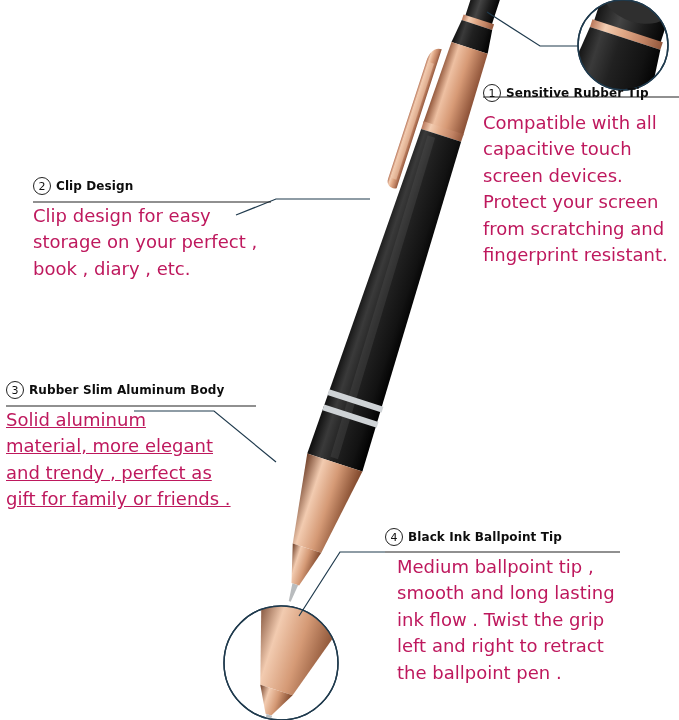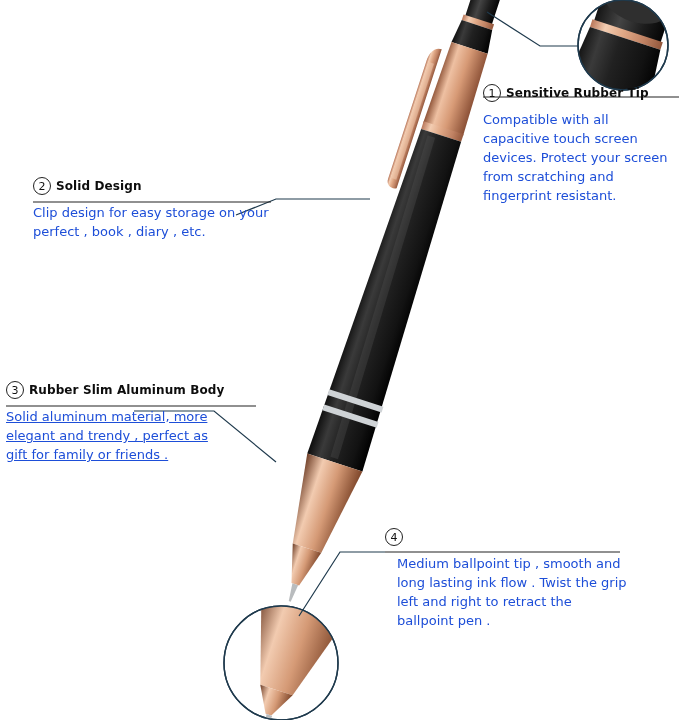--- a/index.html
+++ b/index.html
@@ -47,24 +47,24 @@
     color: #111;
   }
   .title {
     font-size: 12px;
     font-weight: bold;
     letter-spacing: 0.1px;
     white-space: nowrap;
     color: #0d0d0d;
   }
   .body {
-    font-size: 13px;
+    font-size: 18px;
     line-height: 1.47;
     padding-top: 5px;
-    color: #1d4ed8;
+    color: #be185d;
   }
 
   
   #callout-1 { left: 483px; top: 84px; width: 196px; }
   #callout-1 .body { width: 196px; }
 
   
   #callout-2 { left: 33px; top: 177px; width: 238px; }
   #callout-2 .body { width: 238px; }
 
@@ -194,33 +194,34 @@
     <div class="head">
       <span class="num">1</span>
       <span class="title">Sensitive Rubber Tip</span>
     </div>
     <div class="body">Compatible with all capacitive touch screen devices. Protect your screen from scratching and fingerprint resistant.</div>
   </div>
 
   <div class="callout" id="callout-2">
     <div class="head">
       <span class="num">2</span>
-      <span class="title">Solid Design</span>
+      <span class="title">Clip Design</span>
     </div>
     <div class="body">Clip design for easy storage on your perfect , book , diary , etc.</div>
   </div>
 
   <div class="callout" id="callout-3">
     <div class="head">
       <span class="num">3</span>
       <span class="title">Rubber Slim Aluminum Body</span>
     </div>
     <div class="body">Solid aluminum material, more elegant and trendy , perfect as gift for family or friends .</div>
   </div>
 
   <div class="callout" id="callout-4">
     <div class="head">
       <span class="num">4</span>
+      <span class="title">Black Ink Ballpoint Tip</span>
     </div>
     <div class="body">Medium ballpoint tip , smooth and long lasting ink flow . Twist the grip left and right to retract the ballpoint pen .</div>
   </div>
 
 </div>
 
 </body></html>

